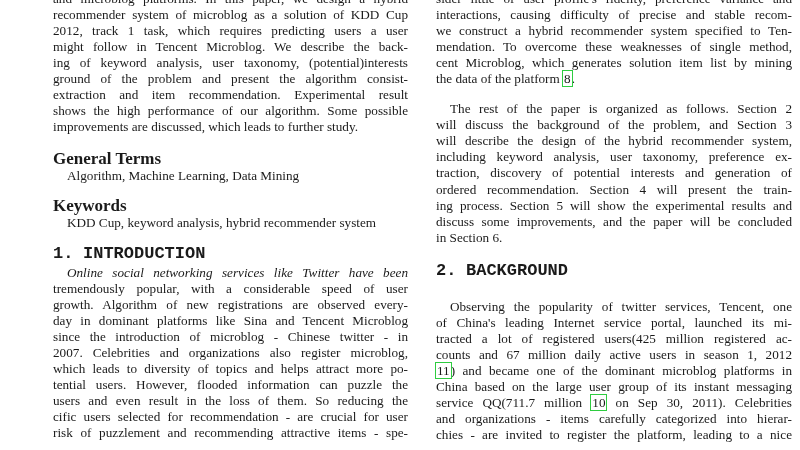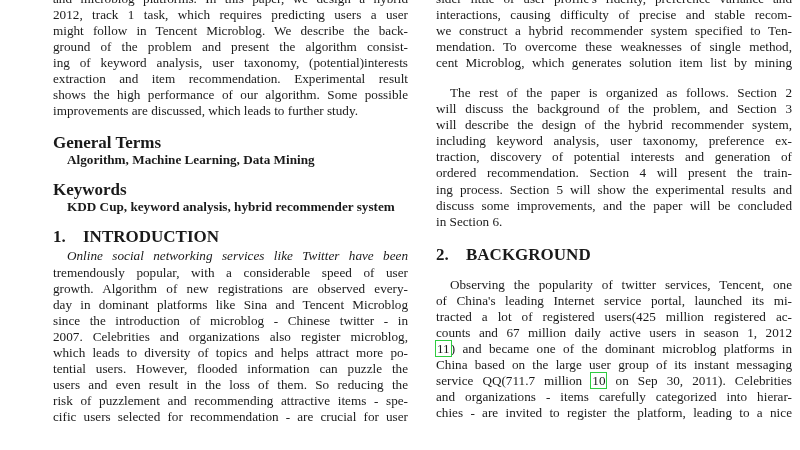--- a/index.html
+++ b/index.html
@@ -21,49 +21,50 @@
   }
   .col {
     position: absolute; top: 0;
     font-family: "Liberation Serif", serif; font-size: 13.2px; line-height: 16.05px;
     text-align: justify; hyphens: manual;
   }
   .col.left { left: 53px; width: 355px; }
   .col.right { left: 436px; width: 356px; }
   .clip-top { margin-top: -11px; }
   h2.sec {
-    font-family: Liberation Serif, serif; font-weight: bold;
+    font-family: Liberation Mono, monospace; font-weight: bold;
     font-size: 17px; margin: 0; line-height: 20px;
   }
   h2.sec .num { display: inline-block; width: 30px; }
   h3.sub {
     font-family: "Liberation Serif", serif; font-weight: bold;
     font-size: 17px; margin: 0; line-height: 19px;
   }
-  .terms { padding-left: 14px; font-weight: bold; }
+  .terms { padding-left: 14px; }
   .cite {
     outline: 1.5px solid #2ecc40; outline-offset: 0px; padding: 0 1px;
   }
   .line { display: block; text-align: justify; text-align-last: justify; white-space: nowrap; }
   .line.last { text-align-last: left; }
 </style>
 </head>
 <body>
 
 <div class="stamp">
   <div class="stamp-text">arXiv:1208.4147v3  [cs.IR]  27 Nov 2012</div>
 </div>
 
 <div class="col left">
   <div class="clip-top" style="margin-top:-9px;">
     <span class="line">and microblog platforms. In this paper, we design a hybrid</span>
+    <span class="line">recommender system of microblog as a solution of KDD Cup</span>
     <span class="line">2012, track 1 task, which requires predicting users a user</span>
     <span class="line">might follow in Tencent Microblog. We describe the back-</span>
+    <span class="line">ing of keyword analysis, user taxonomy, (potential)interests</span>
     <span class="line">ground of the problem and present the algorithm consist-</span>
-    <span class="line">ing of keyword analysis, user taxonomy, (potential)interests</span>
     <span class="line">extraction and item recommendation. Experimental result</span>
     <span class="line">shows the high performance of our algorithm. Some possible</span>
     <span class="line last">improvements are discussed, which leads to further study.</span>
   </div>
 
   <div style="height:14px"></div>
   <h3 class="sub">General Terms</h3>
   <div class="terms">Algorithm, Machine Learning, Data Mining</div>
 
   <div style="height:12px"></div>
@@ -77,52 +78,53 @@
   <div style="margin-top:1px;">
     <span class="line" style="padding-left:14px;font-style:italic;">Online social networking services like Twitter have been</span>
     <span class="line">tremendously popular, with a considerable speed of user</span>
     <span class="line">growth. Algorithm of new registrations are observed every-</span>
     <span class="line">day in dominant platforms like Sina and Tencent Microblog</span>
     <span class="line">since the introduction of microblog - Chinese twitter - in</span>
     <span class="line">2007. Celebrities and organizations also register microblog,</span>
     <span class="line">which leads to diversity of topics and helps attract more po-</span>
     <span class="line">tential users. However, flooded information can puzzle the</span>
     <span class="line">users and even result in the loss of them. So reducing the</span>
+    <span class="line">cific users selected for recommendation - are crucial for user</span>
     <span class="line">risk of puzzlement and recommending attractive items - spe-</span>
-    <span class="line">cific users selected for recommendation - are crucial for user</span>
   </div>
 </div>
 
 <div class="col right">
   <div style="margin-top:-9px;">
     <span class="line">sider little of user profile's fidelity, preference variance and</span>
     <span class="line">interactions, causing difficulty of precise and stable recom-</span>
     <span class="line">we construct a hybrid recommender system specified to Ten-</span>
     <span class="line">mendation. To overcome these weaknesses of single method,</span>
     <span class="line">cent Microblog, which generates solution item list by mining</span>
+    <span class="line last"><span>the data of the platform </span><span class="cite">8</span><span>.</span></span>
   </div>
 
   <div style="height:14px"></div>
   <div>
     <span class="line" style="padding-left:14px;">The rest of the paper is organized as follows. Section 2</span>
     <span class="line">will discuss the background of the problem, and Section 3</span>
     <span class="line">will describe the design of the hybrid recommender system,</span>
     <span class="line">including keyword analysis, user taxonomy, preference ex-</span>
     <span class="line">traction, discovery of potential interests and generation of</span>
     <span class="line">ordered recommendation. Section 4 will present the train-</span>
     <span class="line">ing process. Section 5 will show the experimental results and</span>
     <span class="line">discuss some improvements, and the paper will be concluded</span>
     <span class="line last">in Section 6.</span>
   </div>
 
   <div style="height:15px"></div>
   <h2 class="sec">
     <span class="num">2.</span><span>BACKGROUND</span>
   </h2>
-  <div style="margin-top:12px;">
+  <div style="margin-top:18px;">
     <span class="line" style="padding-left:14px;">Observing the popularity of twitter services, Tencent, one</span>
     <span class="line">of China's leading Internet service portal, launched its mi-</span>
     <span class="line">tracted a lot of registered users(425 million registered ac-</span>
     <span class="line">counts and 67 million daily active users in season 1, 2012</span>
     <span class="line"><span class="cite">11</span><span>) and became one of the dominant microblog platforms in</span></span>
     <span class="line">China based on the large user group of its instant messaging</span>
     <span class="line"><span>service QQ(711.7 million </span><span class="cite">10</span><span> on Sep 30, 2011). Celebrities</span></span>
     <span class="line">and organizations - items carefully categorized into hierar-</span>
     <span class="line">chies - are invited to register the platform, leading to a nice</span>
   </div>

